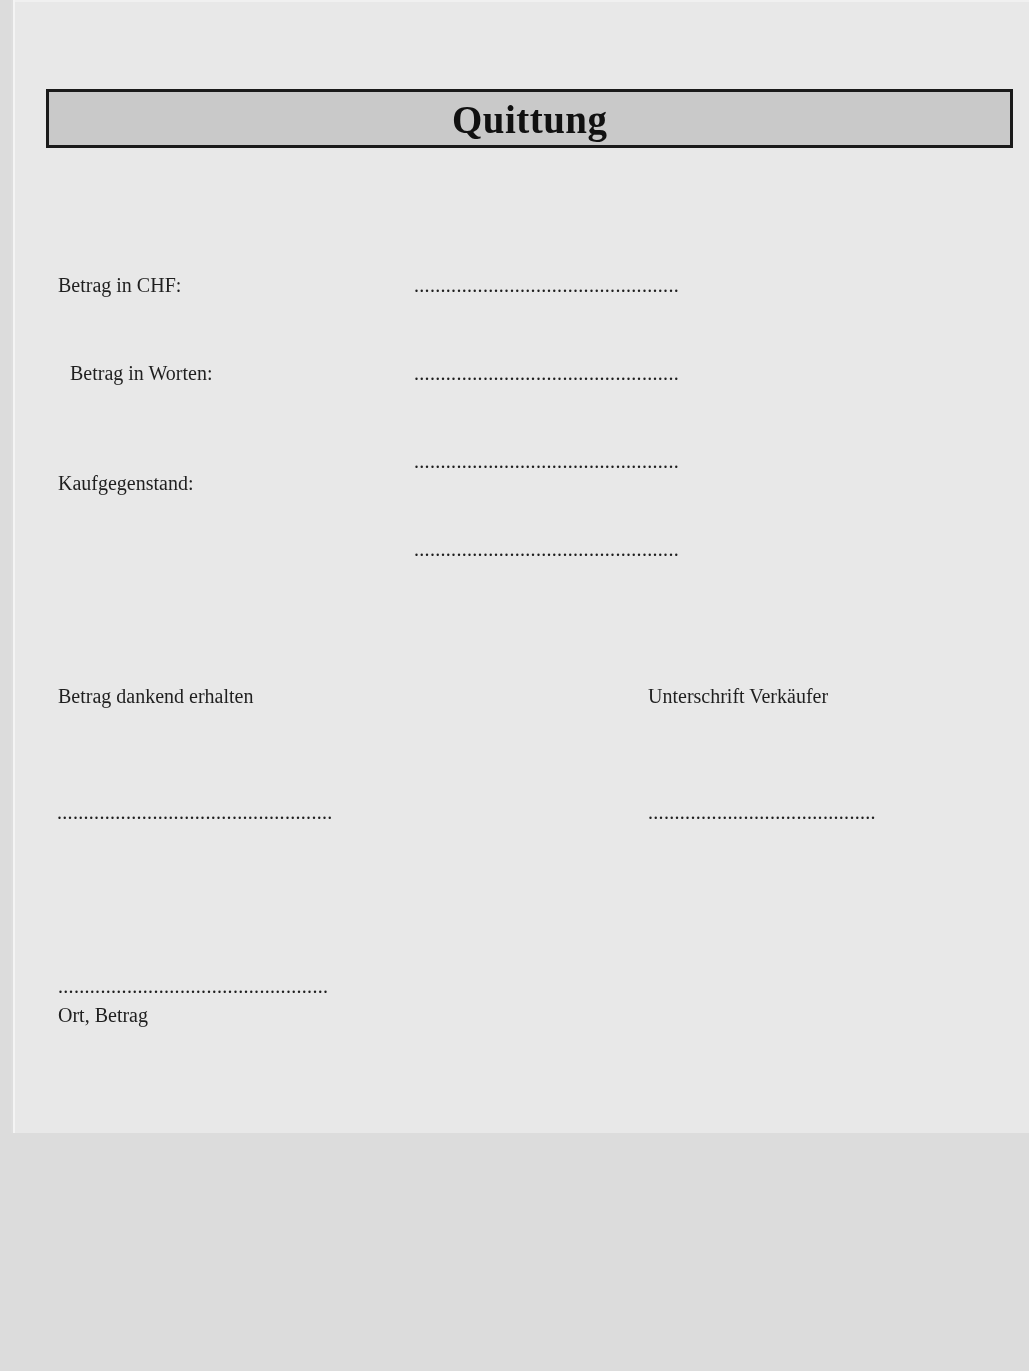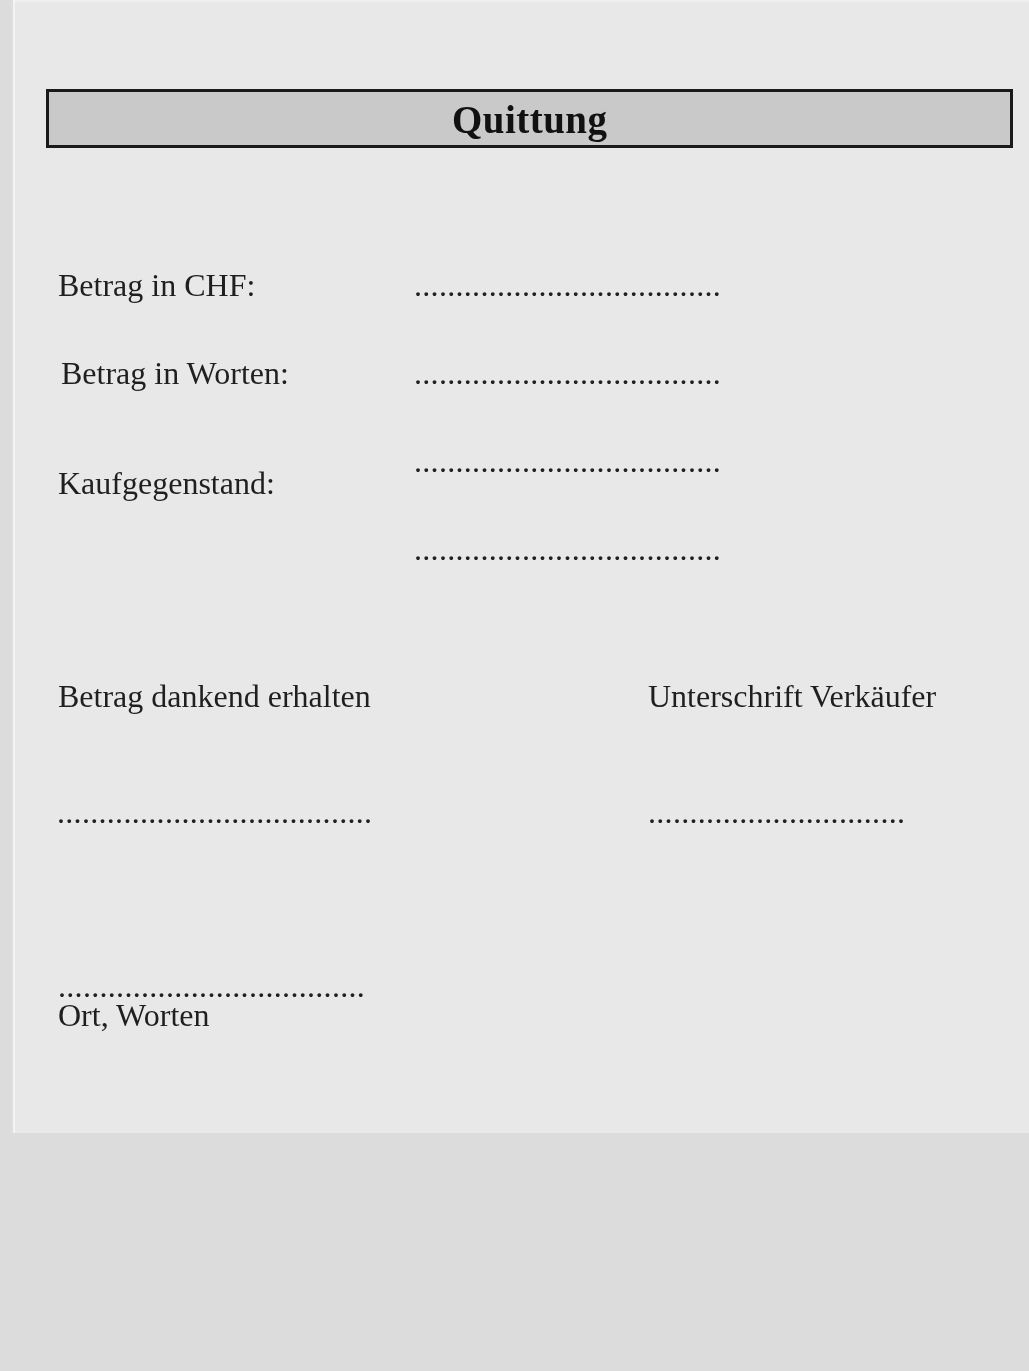--- a/index.html
+++ b/index.html
@@ -42,21 +42,21 @@
   .title-text {
     font-size: 41px;
     font-weight: bold;
     letter-spacing: 0.5px;
     transform: scaleX(0.95);
     color: #111;
     white-space: nowrap;
   }
   .lbl, .dots {
     position: absolute;
-    font-size: 32px;
+    font-size: 20px;
     line-height: 31px;
     white-space: nowrap;
     color: var(--ink);
   }
   .dots {
     overflow: hidden;
     letter-spacing: 0.3px;
   }
   .watermark {
     position: absolute;
@@ -90,32 +90,32 @@
   <div class="edge edge-bottom"></div>
   <div class="edge edge-bottom-under"></div>
 
   <div class="title-box">
     <span class="title-text">Quittung</span>
   </div>
 
   <span class="lbl" style="left:47px; top:270px">Betrag in CHF:</span>
   <span class="dots" style="left:403px; top:270px; width:306px">..................................................</span>
 
-  <span class="lbl" style="left:50px; top:358px">Betrag in Worten:</span>
+  <span class="lbl" style="left:59px; top:358px">Betrag in Worten:</span>
   <span class="dots" style="left:403px; top:358px; width:306px">..................................................</span>
 
   <span class="lbl" style="left:47px; top:468px">Kaufgegenstand:</span>
   <span class="dots" style="left:403px; top:446px; width:306px">..................................................</span>
 
   <span class="dots" style="left:403px; top:534px; width:306px">..................................................</span>
 
   <span class="lbl" style="left:47px; top:681px">Betrag dankend erhalten</span>
   <span class="lbl" style="left:637px; top:681px">Unterschrift Verkäufer</span>
 
   <span class="dots" style="left:46px; top:797px; width:314px">....................................................</span>
   <span class="dots" style="left:637px; top:797px; width:257px">...........................................</span>
 
   <span class="dots" style="left:47px; top:971px; width:306px">...................................................</span>
-  <span class="lbl" style="left:47px; top:1000px">Ort, Worten</span>
+  <span class="lbl" style="left:47px; top:1000px">Ort, Betrag</span>
 
   <span class="watermark">tigweb</span>
 
 </div>
 
 </body></html>

